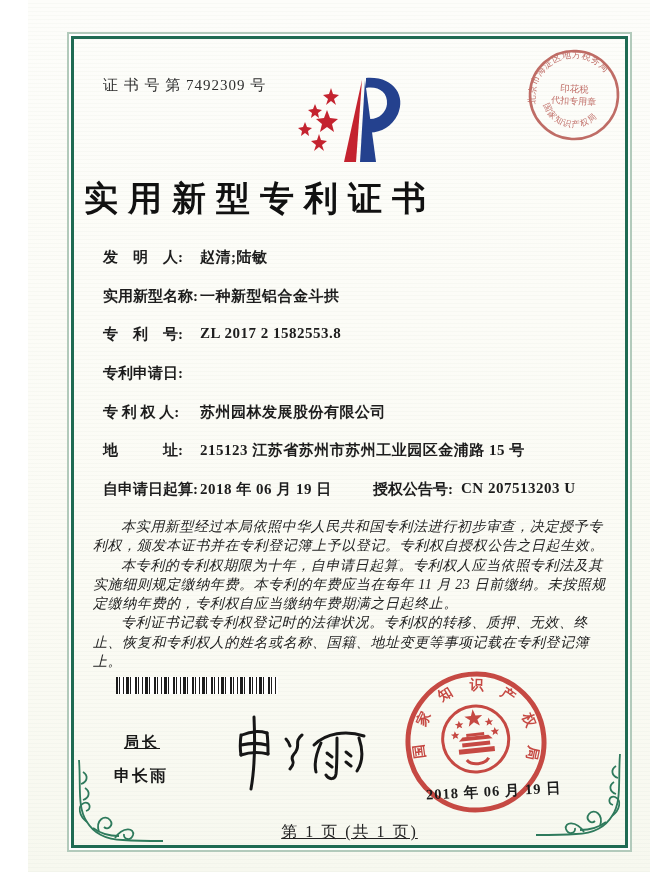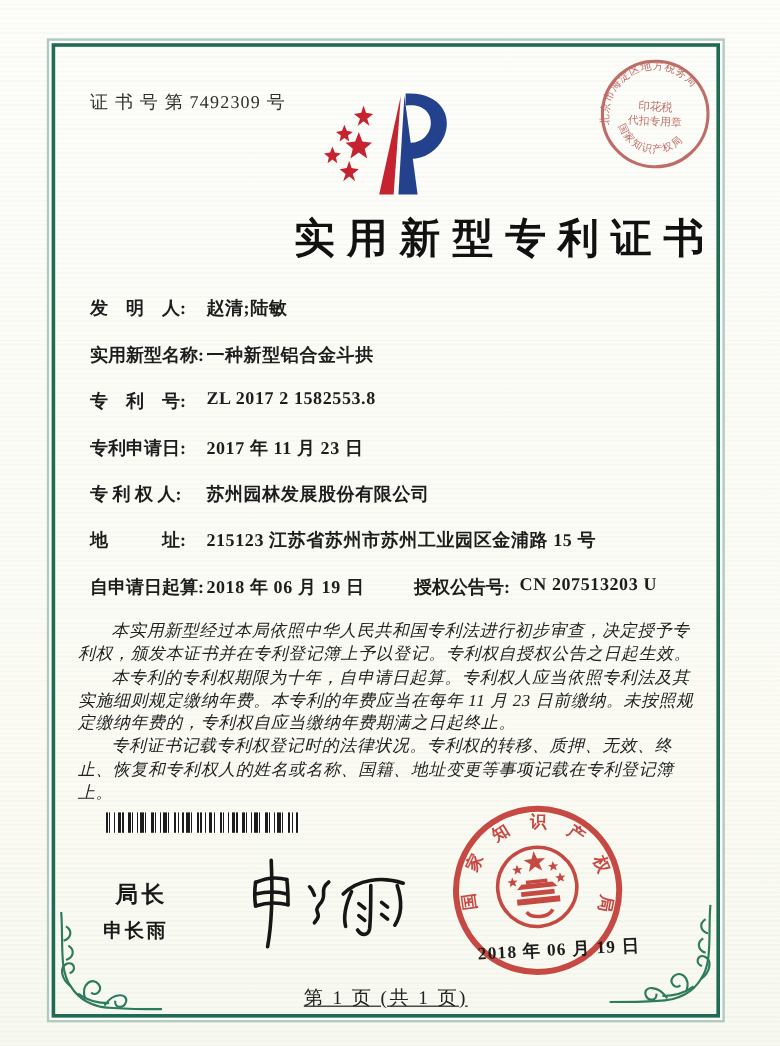--- a/index.html
+++ b/index.html
@@ -1,41 +1,41 @@
 <!DOCTYPE html>
 <html><head>
 <meta charset="utf-8">
 <style>
   * { margin:0; padding:0; box-sizing:border-box; }
   html,body { width:650px; height:872px; background:#ffffff; overflow:hidden;
     font-family:"Liberation Serif","DejaVu Serif",serif; }
   .page { position:relative; width:650px; height:872px; background:#ffffff; }
-  .sheet { position:absolute; inset:0; background:linear-gradient(180deg,#fdfdfa 0%,#fbfbf4 70%,#f7f8ef 100%); }
+  .sheet { position:absolute; inset:0; background:linear-gradient(180deg,#fdfdfa 0%,#fbfbf4 70%,#f7f8ef 100%);margin-left:28px; }
   .sheet::before { content:""; position:absolute; inset:0; pointer-events:none;
     background:repeating-linear-gradient(0deg, rgba(180,195,180,.07) 0 1px, transparent 1px 4px); }
   .frame { position:absolute; left:43px; top:36px; width:557px; height:812px;
     border:3px solid #1f6b53; box-shadow:0 0 0 2px #ffffff, 0 0 0 4px #b2cabb; }
   .cert-no { position:absolute; left:29px; top:37px; font-size:15px; color:#2e2e2e; letter-spacing:1px; }
   .logo { position:absolute; left:216px; top:31px; width:126px; height:98px; }
-  .title { position:absolute; left:0; top:137px; width:100%; text-align:right;
+  .title { position:absolute; left:0; top:137px; width:100%; text-align:left;
     font-size:34px; font-weight:bold; color:#111; letter-spacing:10px; text-indent:10px; }
   .fields { position:absolute; left:29px; top:209px; width:510px; }
   .field-row { position:relative; height:38.7px; font-size:15px; color:#1d1d1d; display:flex; }
   .field-label { display:inline-block; width:97px; font-weight:600; flex:none; }
   .field-value { font-weight:600; letter-spacing:.5px; }
   .grant-group { position:absolute; left:270px; top:0; display:flex; }
   .grant-group .field-label { width:auto; margin-right:8px; }
   .paras { position:absolute; left:19px; top:478px; width:522px;
     font-size:14px; line-height:19.3px; color:#222; font-style:italic; }
   .paras p { text-indent:2em; letter-spacing:.6px; }
   .barcode { position:absolute; left:42px; top:638px; width:162px; height:17px;
     background:repeating-linear-gradient(90deg,#1c1c1c 0 2px,#fff 2px 3px,#1c1c1c 3px 4px,#fff 4px 7px,
     #1c1c1c 7px 8px,#fff 8px 10px,#1c1c1c 10px 13px,#fff 13px 14px,#1c1c1c 14px 15px,#fff 15px 19px); }
-  .signer-title { position:absolute; left:50px; top:694px; font-size:19px; font-weight:600; color:#191919; letter-spacing:3px;
-    font-family:"Liberation Sans","DejaVu Sans",sans-serif; }
+  .signer-title { position:absolute; left:50px; top:694px; font-size:15px; font-weight:600; color:#191919; letter-spacing:3px;
+    font-family:"Liberation Sans","DejaVu Sans",sans-serif;text-decoration:underline; }
   .signer-name { position:absolute; left:40px; top:727px; font-size:16px; font-weight:600; color:#191919; letter-spacing:2px;
     font-family:"Liberation Sans","DejaVu Sans",sans-serif; }
   .signature { position:absolute; left:144px; top:666px; width:160px; height:95px; }
   .seal-main { position:absolute; left:327px; top:628px; width:150px; height:150px; transform:rotate(-6deg); opacity:.92; }
   .issue-date { position:absolute; left:352px; top:743px; font-size:14.5px; font-weight:600; color:#1c1c1c;
     letter-spacing:1px; transform:rotate(-3deg); }
   .footer-page { position:absolute; left:0; top:783px; width:100%; text-align:center;
     font-size:16px; color:#222; letter-spacing:2px;text-decoration:underline; }
   .tax-seal { position:absolute; left:452px; top:8px; width:96px; height:96px; opacity:.85; transform:rotate(3deg); z-index:3; }
   .ornament { position:absolute; width:92px; height:92px; }
@@ -92,21 +92,20 @@
         <div class="field-row">
           <span class="field-label">实用新型名称:</span>
           <span class="field-value">一种新型铝合金斗拱</span>
         </div>
         <div class="field-row">
           <span class="field-label">专　利　号:</span>
           <span class="field-value">ZL 2017 2 1582553.8</span>
         </div>
         <div class="field-row">
           <span class="field-label">专利申请日:</span>
-          <span class="field-value">2017 年 11 月 23 日</span>
         </div>
         <div class="field-row">
           <span class="field-label">专 利 权 人:</span>
           <span class="field-value">苏州园林发展股份有限公司</span>
         </div>
         <div class="field-row">
           <span class="field-label">地　　　址:</span>
           <span class="field-value">215123 江苏省苏州市苏州工业园区金浦路 15 号</span>
         </div>
         <div class="field-row">

